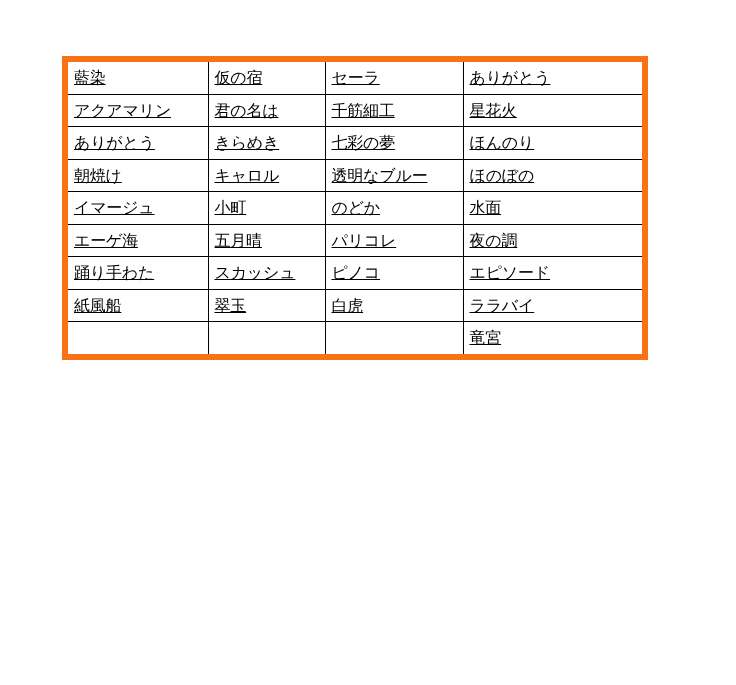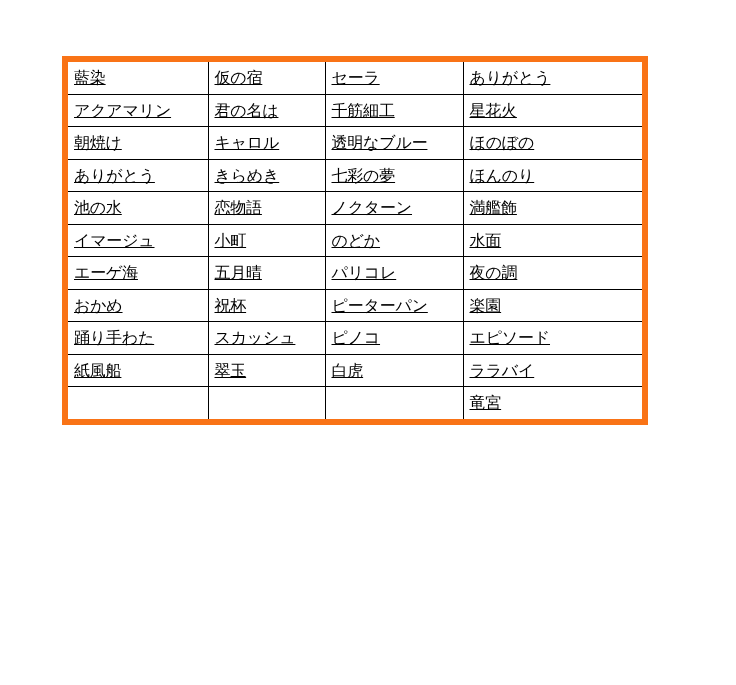--- a/index.html
+++ b/index.html
@@ -69,54 +69,42 @@
           <td>セーラ</td>
           <td>ありがとう</td>
         </tr>
         <tr>
           <td>アクアマリン</td>
           <td>君の名は</td>
           <td>千筋細工</td>
           <td>星花火</td>
         </tr>
         <tr>
-          <td>朝焼け</td>
-          <td>キャロル</td>
-          <td>透明なブルー</td>
-          <td>ほのぼの</td>
-        </tr>
-        <tr>
           <td>ありがとう</td>
           <td>きらめき</td>
           <td>七彩の夢</td>
           <td>ほんのり</td>
         </tr>
         <tr>
-          <td>池の水</td>
-          <td>恋物語</td>
-          <td>ノクターン</td>
-          <td>満艦飾</td>
+          <td>朝焼け</td>
+          <td>キャロル</td>
+          <td>透明なブルー</td>
+          <td>ほのぼの</td>
         </tr>
         <tr>
           <td>イマージュ</td>
           <td>小町</td>
           <td>のどか</td>
           <td>水面</td>
         </tr>
         <tr>
           <td>エーゲ海</td>
           <td>五月晴</td>
           <td>パリコレ</td>
           <td>夜の調</td>
-        </tr>
-        <tr>
-          <td>おかめ</td>
-          <td>祝杯</td>
-          <td>ピーターパン</td>
-          <td>楽園</td>
         </tr>
         <tr>
           <td>踊り手わた</td>
           <td>スカッシュ</td>
           <td>ピノコ</td>
           <td>エピソード</td>
         </tr>
         <tr>
           <td>紙風船</td>
           <td>翠玉</td>

